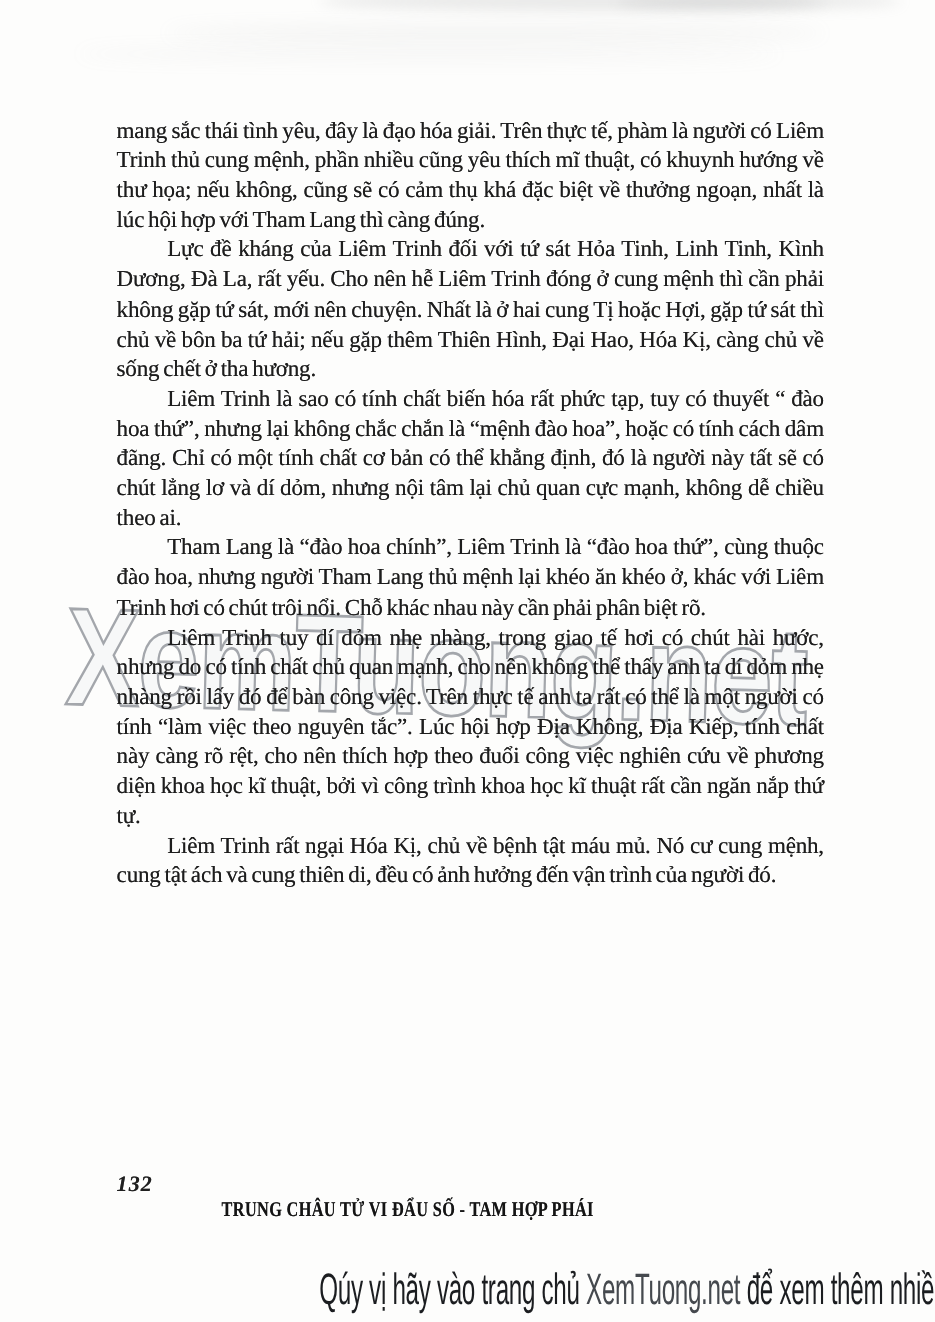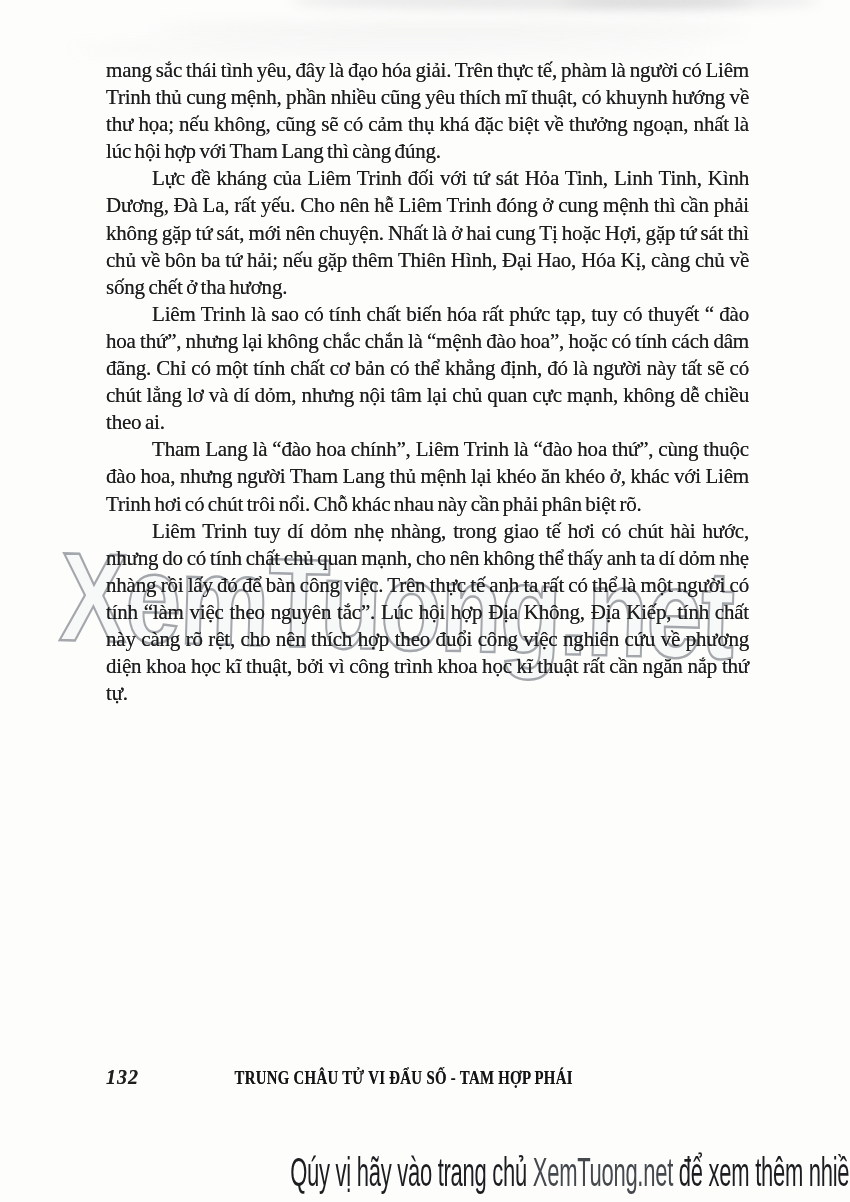--- a/index.html
+++ b/index.html
@@ -23,25 +23,25 @@
     transform:rotate(1.6deg) scaleX(0.8);transform-origin:left top;
   }
 
   .body-text{
     position:absolute;top:57px;left:106px;width:643px;z-index:2;
     font-size:21px;line-height:27.1px;text-align:justify;
     color:#1d1d1d;letter-spacing:-0.2px;word-spacing:-1.5px;
     text-shadow:0 0 .5px rgba(25,25,25,.75);
   }
   .body-text p{margin:0;text-indent:46px;}
-  .body-text p.cont{text-indent:0;}
+  .body-text p.cont{text-indent:0;margin-top:48px;}
 
   .footer{
     position:absolute;top:1066px;left:106px;width:643px;z-index:2;
-    display:flex;justify-content:flex-start;align-items:baseline;
+    display:flex;justify-content:center;align-items:baseline;flex-direction:column;
   }
   .page-num{
     font-style:italic;font-weight:700;font-size:20px;color:#1f1f1f;letter-spacing:1px;
     text-shadow:0 0 .4px rgba(0,0,0,.6);
   }
   .run-title{
     font-weight:700;font-size:19px;color:#141414;letter-spacing:.4px;white-space:nowrap;
     transform:scaleX(0.78);transform-origin:right center;
     text-shadow:0 0 .4px rgba(0,0,0,.6);
   }
@@ -68,20 +68,21 @@
   <div class="smudge s4"></div>
 
   <div class="watermark">XemTuong.net</div>
 
   <div class="body-text">
     <p class="cont">mang sắc thái tình yêu, đây là đạo hóa giải. Trên thực tế, phàm là người có Liêm Trinh thủ cung mệnh, phần nhiều cũng yêu thích mĩ thuật, có khuynh hướng về thư họa; nếu không, cũng sẽ có cảm thụ khá đặc biệt về thưởng ngoạn, nhất là lúc hội hợp với Tham Lang thì càng đúng.</p>
     <p>Lực đề kháng của Liêm Trinh đối với tứ sát Hỏa Tinh, Linh Tinh, Kình Dương, Đà La, rất yếu. Cho nên hễ Liêm Trinh đóng ở cung mệnh thì cần phải không gặp tứ sát, mới nên chuyện. Nhất là ở hai cung Tị hoặc Hợi, gặp tứ sát thì chủ về bôn ba tứ hải; nếu gặp thêm Thiên Hình, Đại Hao, Hóa Kị, càng chủ về sống chết ở tha hương.</p>
     <p>Liêm Trinh là sao có tính chất biến hóa rất phức tạp, tuy có thuyết “ đào hoa thứ”, nhưng lại không chắc chắn là “mệnh đào hoa”, hoặc có tính cách dâm đãng. Chỉ có một tính chất cơ bản có thể khẳng định, đó là người này tất sẽ có chút lẳng lơ và dí dỏm, nhưng nội tâm lại chủ quan cực mạnh, không dễ chiều theo ai.</p>
     <p>Tham Lang là “đào hoa chính”, Liêm Trinh là “đào hoa thứ”, cùng thuộc đào hoa, nhưng người Tham Lang thủ mệnh lại khéo ăn khéo ở, khác với Liêm Trinh hơi có chút trôi nổi. Chỗ khác nhau này cần phải phân biệt rõ.</p>
     <p>Liêm Trinh tuy dí dỏm nhẹ nhàng, trong giao tế hơi có chút hài hước, nhưng do có tính chất chủ quan mạnh, cho nên không thể thấy anh ta dí dỏm nhẹ nhàng rồi lấy đó để bàn công việc. Trên thực tế anh ta rất có thể là một người có tính “làm việc theo nguyên tắc”. Lúc hội hợp Địa Không, Địa Kiếp, tính chất này càng rõ rệt, cho nên thích hợp theo đuổi công việc nghiên cứu về phương diện khoa học kĩ thuật, bởi vì công trình khoa học kĩ thuật rất cần ngăn nắp thứ tự.</p>
+    <p>Liêm Trinh rất ngại Hóa Kị, chủ về bệnh tật máu mủ. Nó cư cung mệnh, cung tật ách và cung thiên di, đều có ảnh hưởng đến vận trình của người đó.</p>
   </div>
 
   <div class="footer">
     <span class="page-num">132</span>
     <span class="run-title">TRUNG CHÂU TỬ VI ĐẨU SỐ - TAM HỢP PHÁI</span>
   </div>
 
   <div class="banner">
     <span class="banner-inner"><span>Qúy vị hãy vào trang chủ </span><span class="brand">XemTuong.net</span><span> để xem thêm nhiều mục hay khác</span></span>
   </div>

